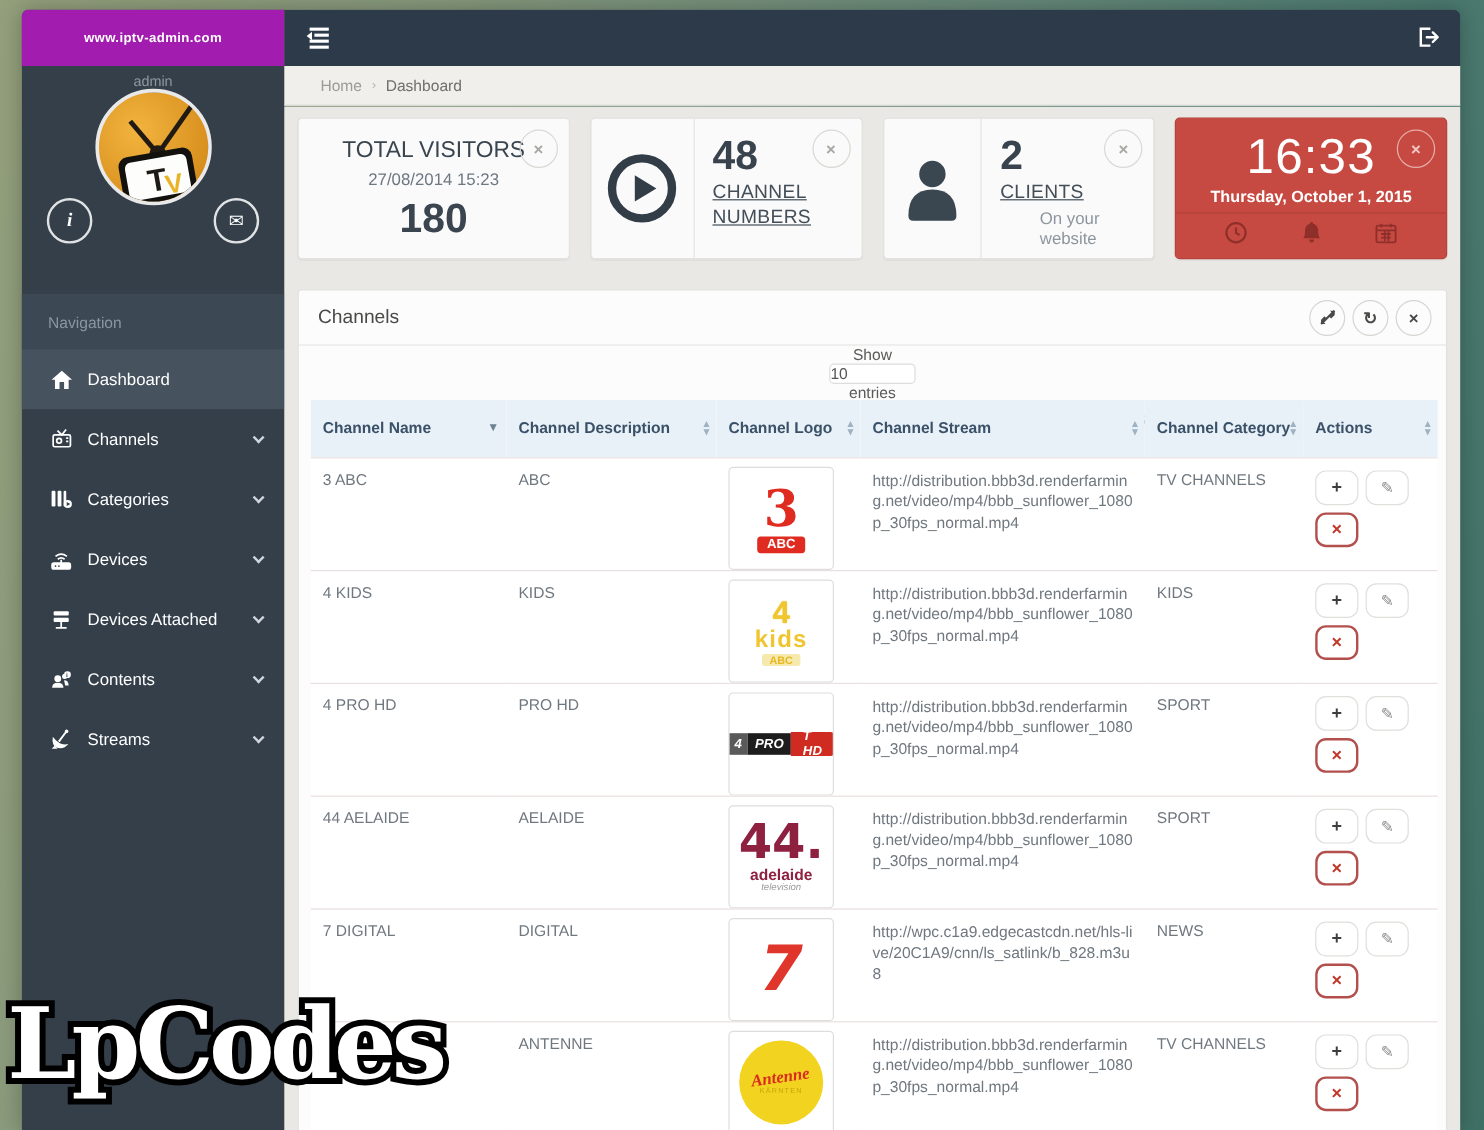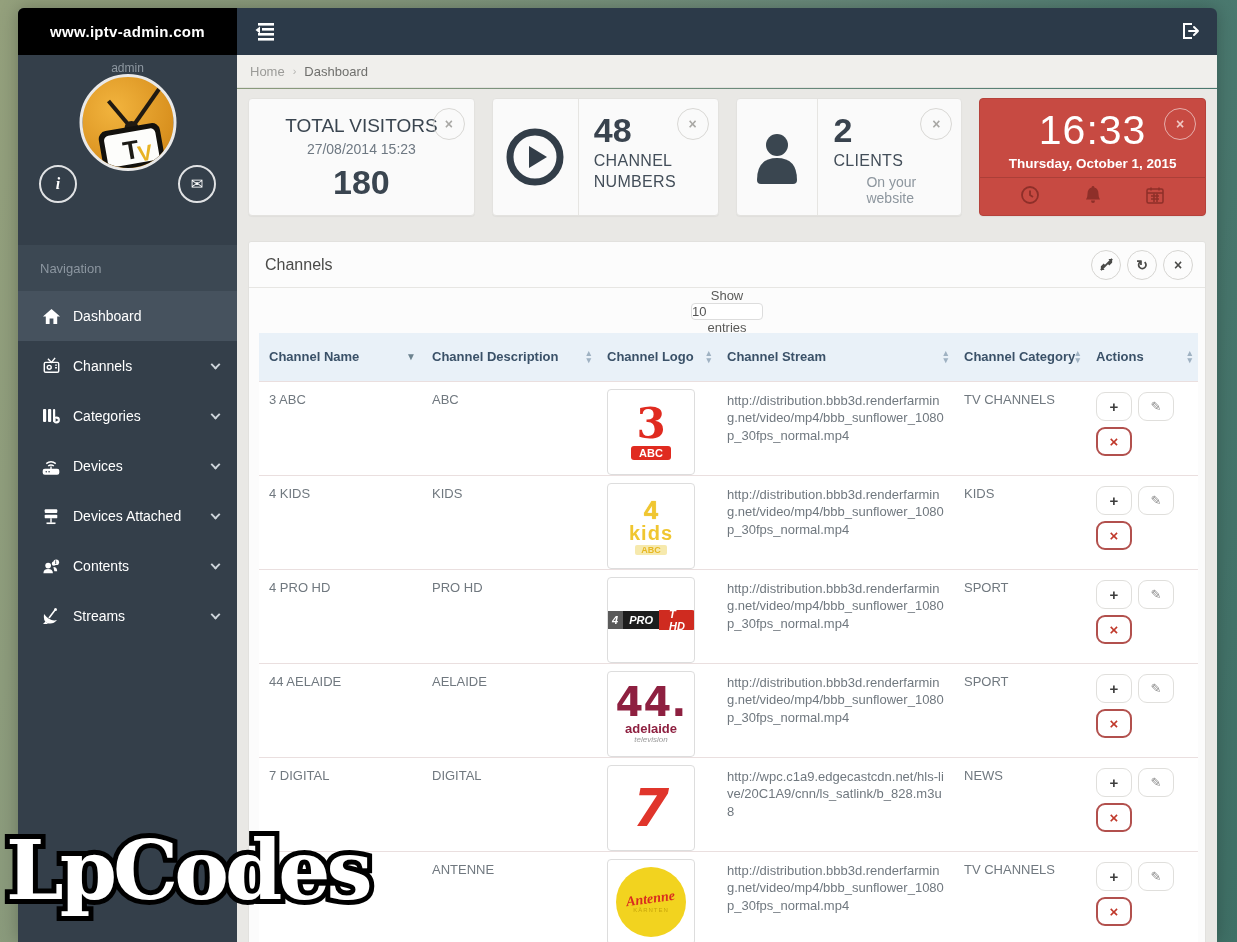--- a/index.html
+++ b/index.html
@@ -7,21 +7,21 @@
   body {
     font-family:"Liberation Sans", sans-serif;
     background:linear-gradient(105deg,#94a07c 0%, #86987c 25%, #68897a 55%, #4c7a70 80%, #3f7066 100%);
     position:relative;
   }
   .app { position:absolute; left:18px; top:8px; width:1199px; bottom:0;
          border-radius:6px 6px 0 0; overflow:hidden; box-shadow:0 0 18px rgba(0,0,0,.25); }
 
   
   .sidebar { position:absolute; left:0; top:0; width:219px; height:100%; background:#343f4a; }
-  .brand { height:47px; background:#000000; color:#fff; font-size:15px; font-weight:bold;
+  .brand { height:47px; background:#a21caf; color:#fff; font-size:11px; font-weight:bold;
            display:flex; align-items:center; justify-content:center; letter-spacing:.3px; }
   .profile { position:relative; height:176px; text-align:center; }
   .avatar { position:absolute; left:50%; top:13px; transform:translateX(-50%);
             width:97px; height:97px; border-radius:50%;
             background:radial-gradient(circle at 35% 35%, #f2b43e, #d9911f 70%, #c07d15);
             border:3px solid #e9e9e9; overflow:hidden; }
   .avatar svg { position:absolute; left:-4px; top:2px; }
   .round-ic { position:absolute; top:104px; width:38px; height:38px; border-radius:50%;
               border:2px solid rgba(255,255,255,.85); color:#fff; display:flex;
               align-items:center; justify-content:center; font-size:16px; cursor:pointer; }
@@ -41,41 +41,41 @@
           border-right:2px solid #cfd6dc; border-bottom:2px solid #cfd6dc;
           transform:translateY(-70%) rotate(45deg); }
 
   
   .main { position:absolute; left:219px; top:0; right:0; height:100%; }
   .topbar { height:47px; background:#2c3a49; position:relative; }
   .tb-btn { position:absolute; top:12px; cursor:pointer; }
   .tb-btn.menu { left:16px; }
   .tb-btn.logout { right:16px; }
   .breadcrumb { height:33px; background:#f0efec; border-bottom:1px solid #e2e1de;
-                display:flex; align-items:center; padding-left:13px; font-size:13px; color:#9b9b98; }
+                display:flex; align-items:center; padding-left:30px; font-size:13px; color:#9b9b98; }
   .breadcrumb .sep { margin:0 8px; color:#b5b5b2; font-size:11px; }
   .breadcrumb .cur { color:#6f6f6c; }
   .content { position:absolute; top:81px; left:0; right:0; bottom:0; background:#e9e8e5; padding:9px 11px; }
 
   
   .stats { display:flex; gap:17px; }
   .card { width:227px; height:118px; background:#fafafa; border:1px solid #e3e2df;
           border-radius:4px; position:relative; box-shadow:0 1px 1px rgba(0,0,0,.04); }
   .card .close { position:absolute; top:9px; right:9px; width:32px; height:32px; border-radius:50%;
                  border:1px solid #d9d8d5; color:#a9a8a5; font-size:14px; font-weight:bold;
                  display:flex; align-items:center; justify-content:center; cursor:pointer; background:transparent; }
   .card.center { text-align:center; padding-top:16px; }
   .card .c-title { font-size:19px; color:#3a4550; }
   .card .c-sub { font-size:14px; color:#6e7882; margin-top:4px; }
   .card .c-big { font-size:34px; font-weight:bold; color:#3a4550; margin-top:6px; }
   .card.split { display:flex; }
   .iconbox { width:86px; border-right:1px solid #e6e5e2; display:flex; align-items:center; justify-content:center; }
   .cinfo { padding:14px 0 0 15px; }
   .cinfo .num { font-size:34px; font-weight:bold; color:#39434e; line-height:1.05; }
-  .cinfo .lbl { font-size:16px; color:#434e59; margin-top:3px; letter-spacing:.3px; }
+  .cinfo .lbl { font-size:16px; color:#434e59; margin-top:3px; letter-spacing:.3px;text-decoration:underline; }
   .cinfo .sub { font-size:14px; color:#8d969e; margin-top:4px;margin-left:33px; }
   .card.clock { background:#c74a42; border-color:#b5423b; color:#fff; }
   .card.clock .close { border-color:rgba(255,255,255,.55); color:#f0c9c5; }
   .clock .time { text-align:center; font-size:41px; font-weight:300; margin-top:8px; letter-spacing:1px; }
   .clock .date { text-align:center; font-size:13.5px; font-weight:bold; margin-top:2px; }
   .clock .cfoot { position:absolute; bottom:0; left:0; right:0; height:38px;
                   border-top:1px solid rgba(0,0,0,.14); display:flex; align-items:center;
                   justify-content:space-around; padding:0 18px; }
   .clock .cfoot span { color:#8e2f29; cursor:pointer; }
 

